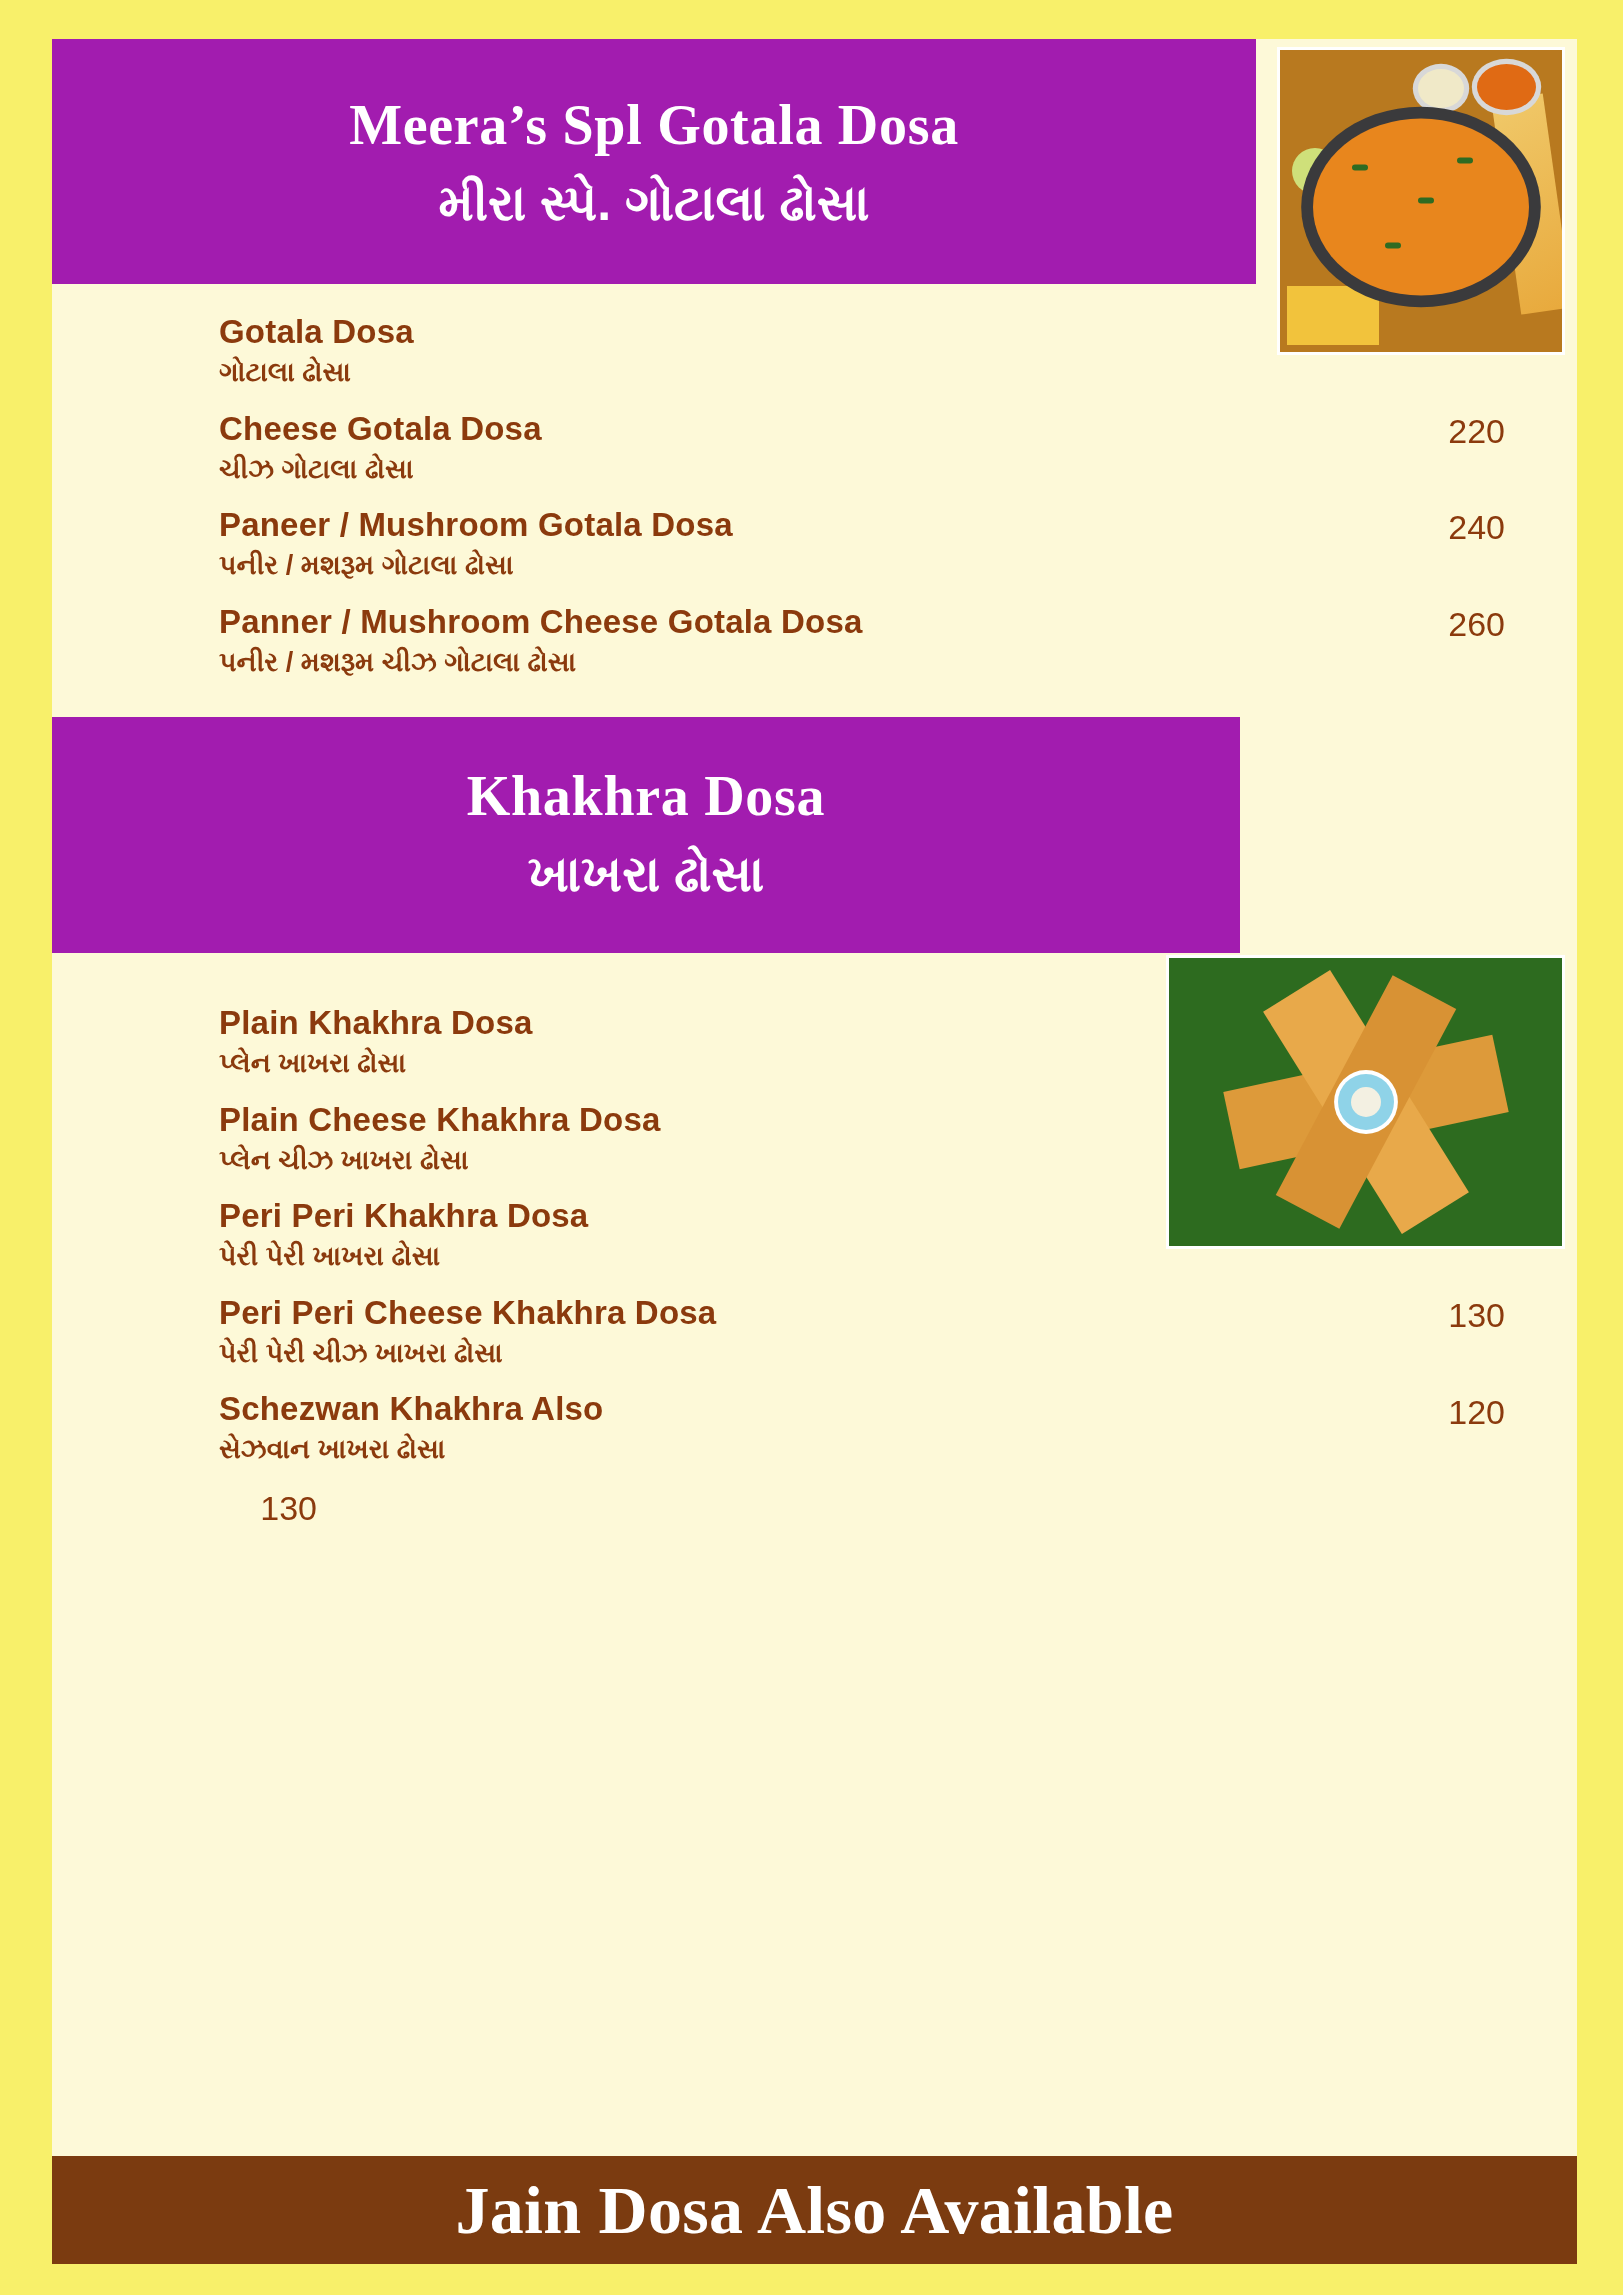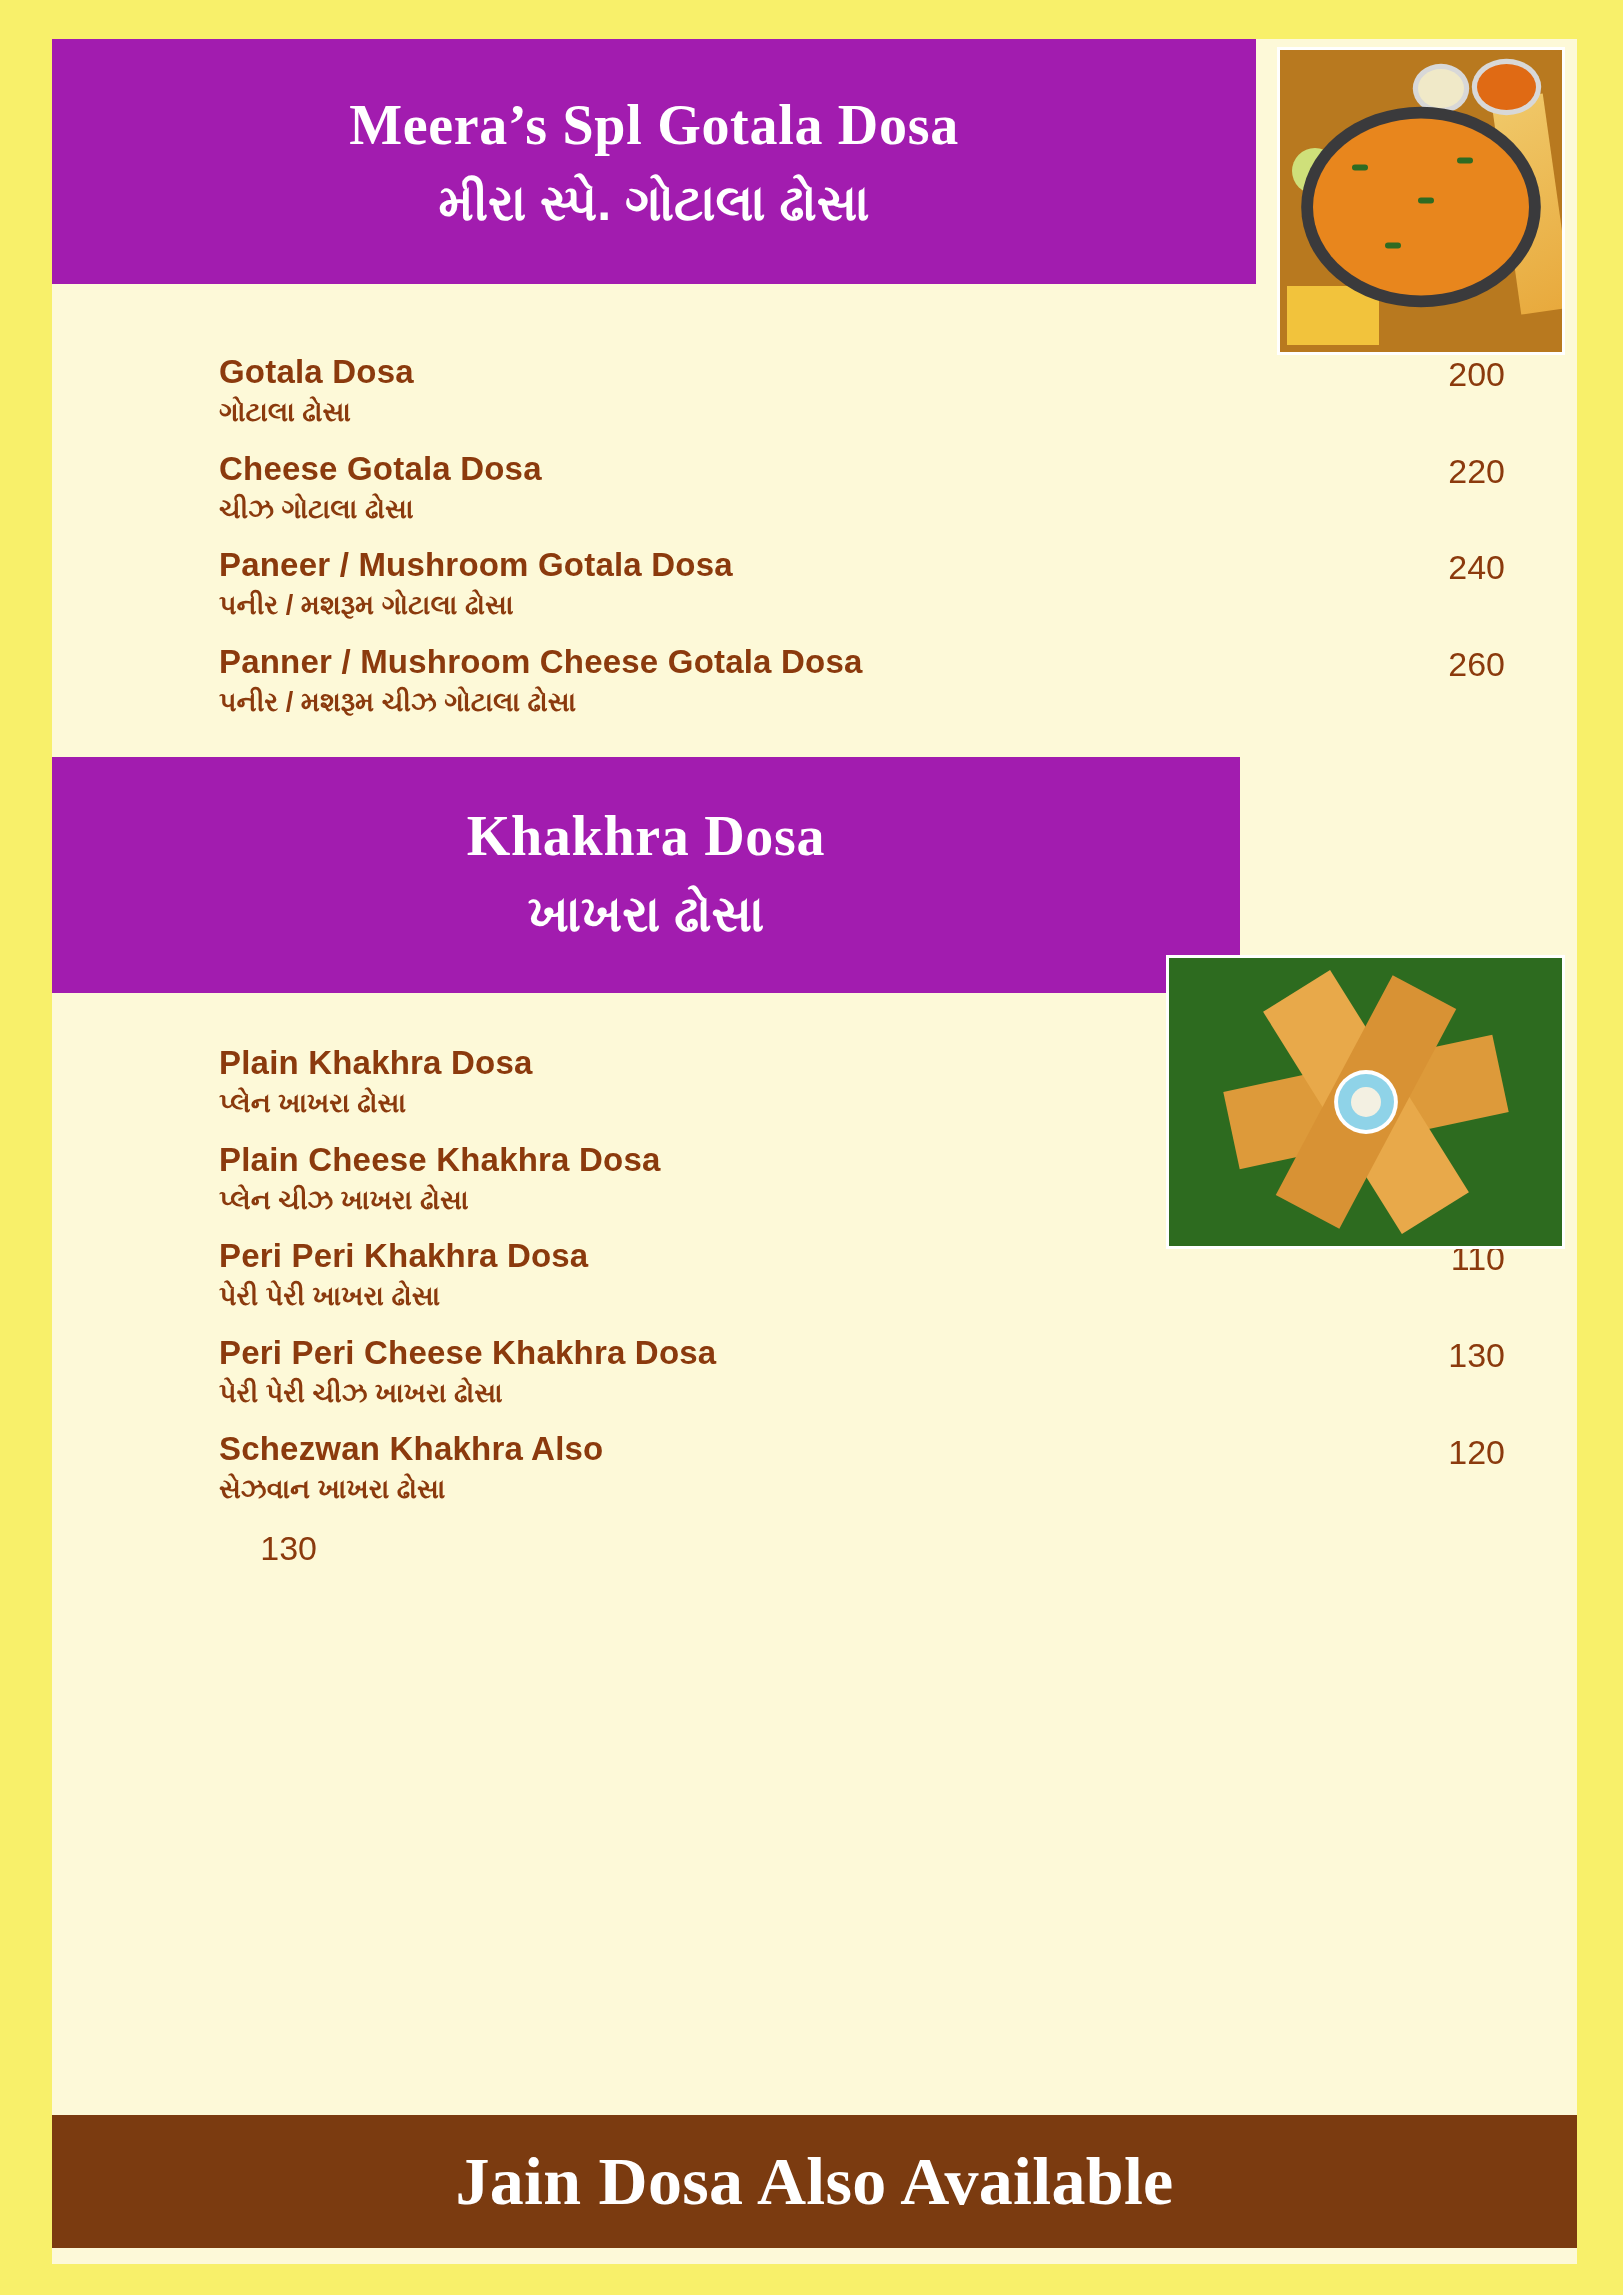--- a/index.html
+++ b/index.html
@@ -164,21 +164,21 @@
     position: absolute;
     left: 50%; top: 50%;
     transform: translate(-50%,-50%);
     width: 30px; height: 30px;
     border-radius: 50%;
     background: #f3f0e2;
   }
 
   
   .items {
-    padding: 70px 0 0 0;
+    padding: 30px 0 0 0;
   }
   .items.second { padding-top: 52px; }
   .item {
     display: flex;
     align-items: flex-start;
     justify-content: space-between;
     padding: 0 72px 0 167px;
     margin-bottom: 22px;
   }
   .item-texts { flex: 1 1 auto; }
@@ -207,23 +207,23 @@
     min-width: 98px;
     text-align: right;
     flex: 0 0 auto;
     padding-top: 1.3px;
   }
 
   
   .footer-bar {
     position: absolute;
     left: 0;
-    bottom: 16px;
+    bottom: 0;
     width: 1525px;
-    height: 133px;
+    height: 108px;
     background: #7b3b10;
     display: flex;
     align-items: center;
     justify-content: center;
   }
   .footer-text {
     color: #ffffff;
     font-family: "Liberation Serif", serif;
     font-weight: bold;
     font-size: 68px;

